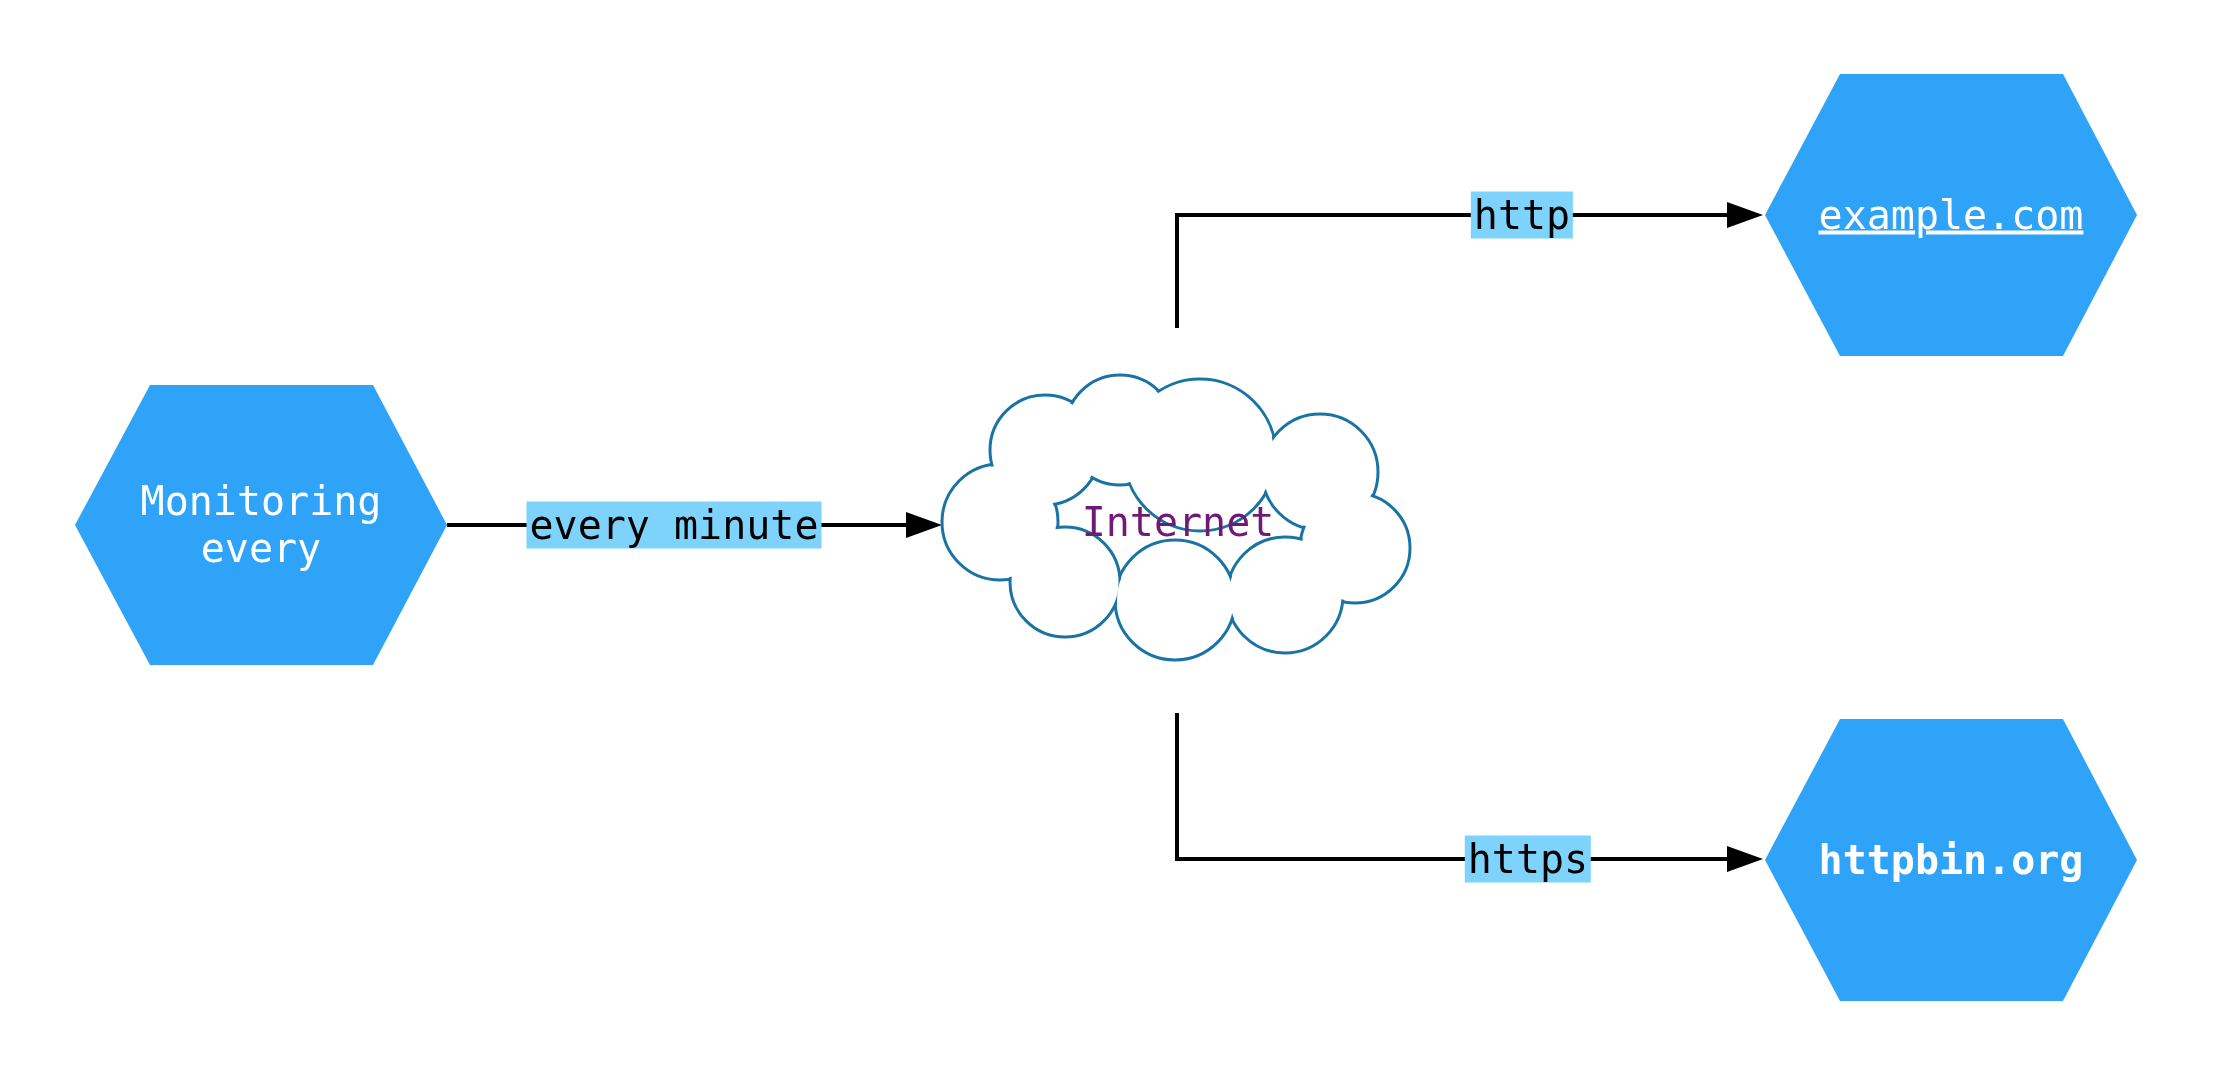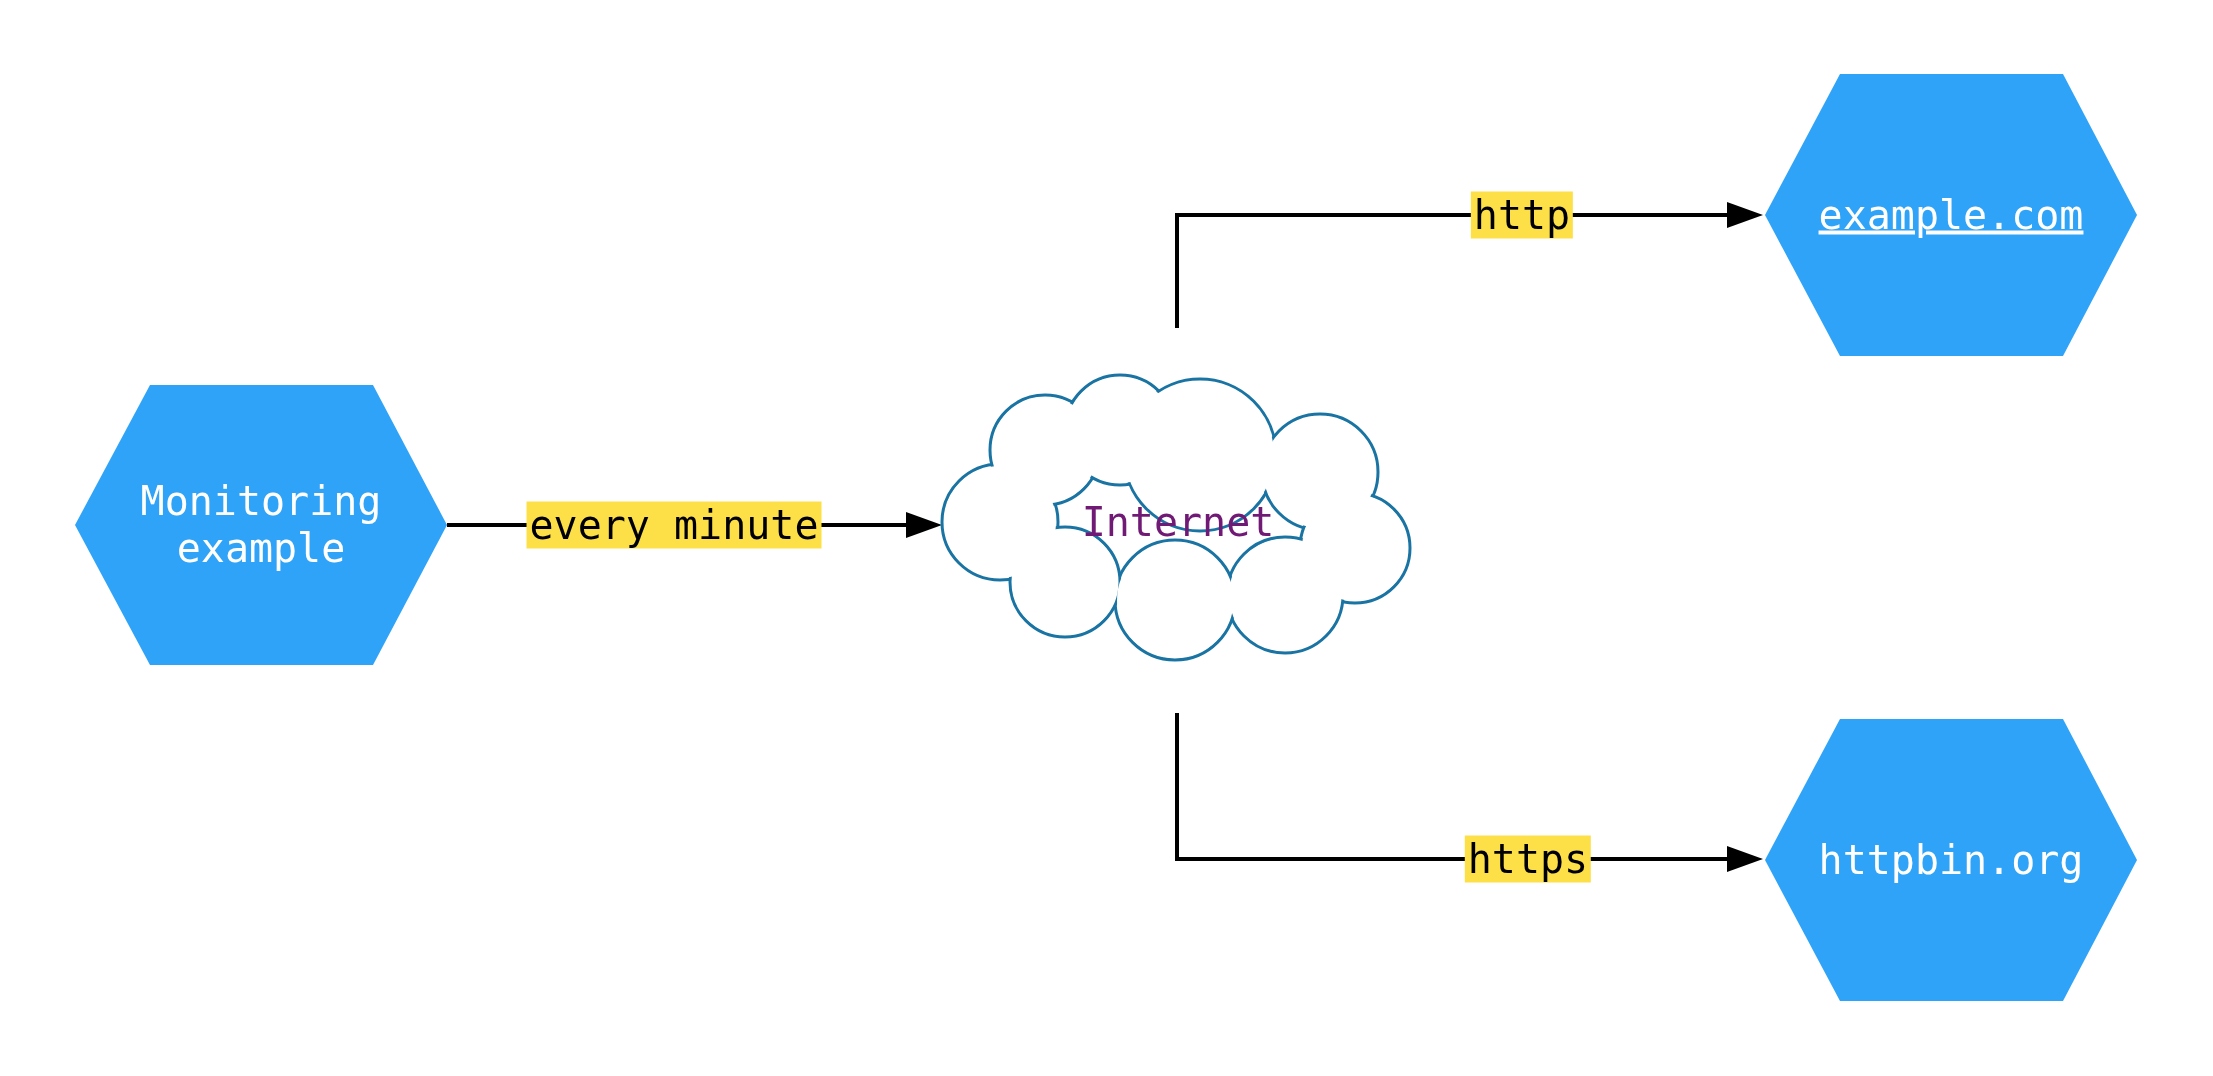--- a/index.html
+++ b/index.html
@@ -30,21 +30,21 @@
     white-space: pre-line;
     text-align: center;
     color: #000000;
   }
   .node-label {
     color: #ffffff;
     background: transparent;
   }
   .edge-label {
     color: #000000;
-    background: #fde047;
+    background: #7dd3fc;
     padding: 0 3px;
     white-space: nowrap;
   }
   .cloud-label {
     color: #701a75;
     background: transparent;
     white-space: nowrap;
   }
 </style>
 </head>
@@ -95,27 +95,27 @@
     </g>
 
     <polygon points="75,525 150,385 373,385 447,525 373,665 150,665" fill="#2fa3f7"></polygon>
 
     <polygon points="1765,215 1840,74 2063,74 2137,215 2063,356 1840,356" fill="#2fa3f7"></polygon>
 
     <polygon points="1765,860 1840,719 2063,719 2137,860 2063,1001 1840,1001" fill="#2fa3f7"></polygon>
   </svg>
 
   <div class="label node-label" style="left:261px; top:525px;">Monitoring
-example</div>
+every</div>
 
   <div class="label cloud-label" style="left:1178px; top:522px;">Internet</div>
 
   <div class="label node-label" style="left:1951px; top:215px; white-space:nowrap;text-decoration:underline;">example.com</div>
 
-  <div class="label node-label" style="left:1951px; top:860px; white-space:nowrap;">httpbin.org</div>
+  <div class="label node-label" style="left:1951px; top:860px; white-space:nowrap;font-weight:bold;">httpbin.org</div>
 
   <div class="label edge-label" style="left:674px; top:525px;">every minute</div>
 
   <div class="label edge-label" style="left:1522px; top:215px;">http</div>
 
   <div class="label edge-label" style="left:1528px; top:859px;text-align:right;">https</div>
 
 </div>
 
 </body></html>

